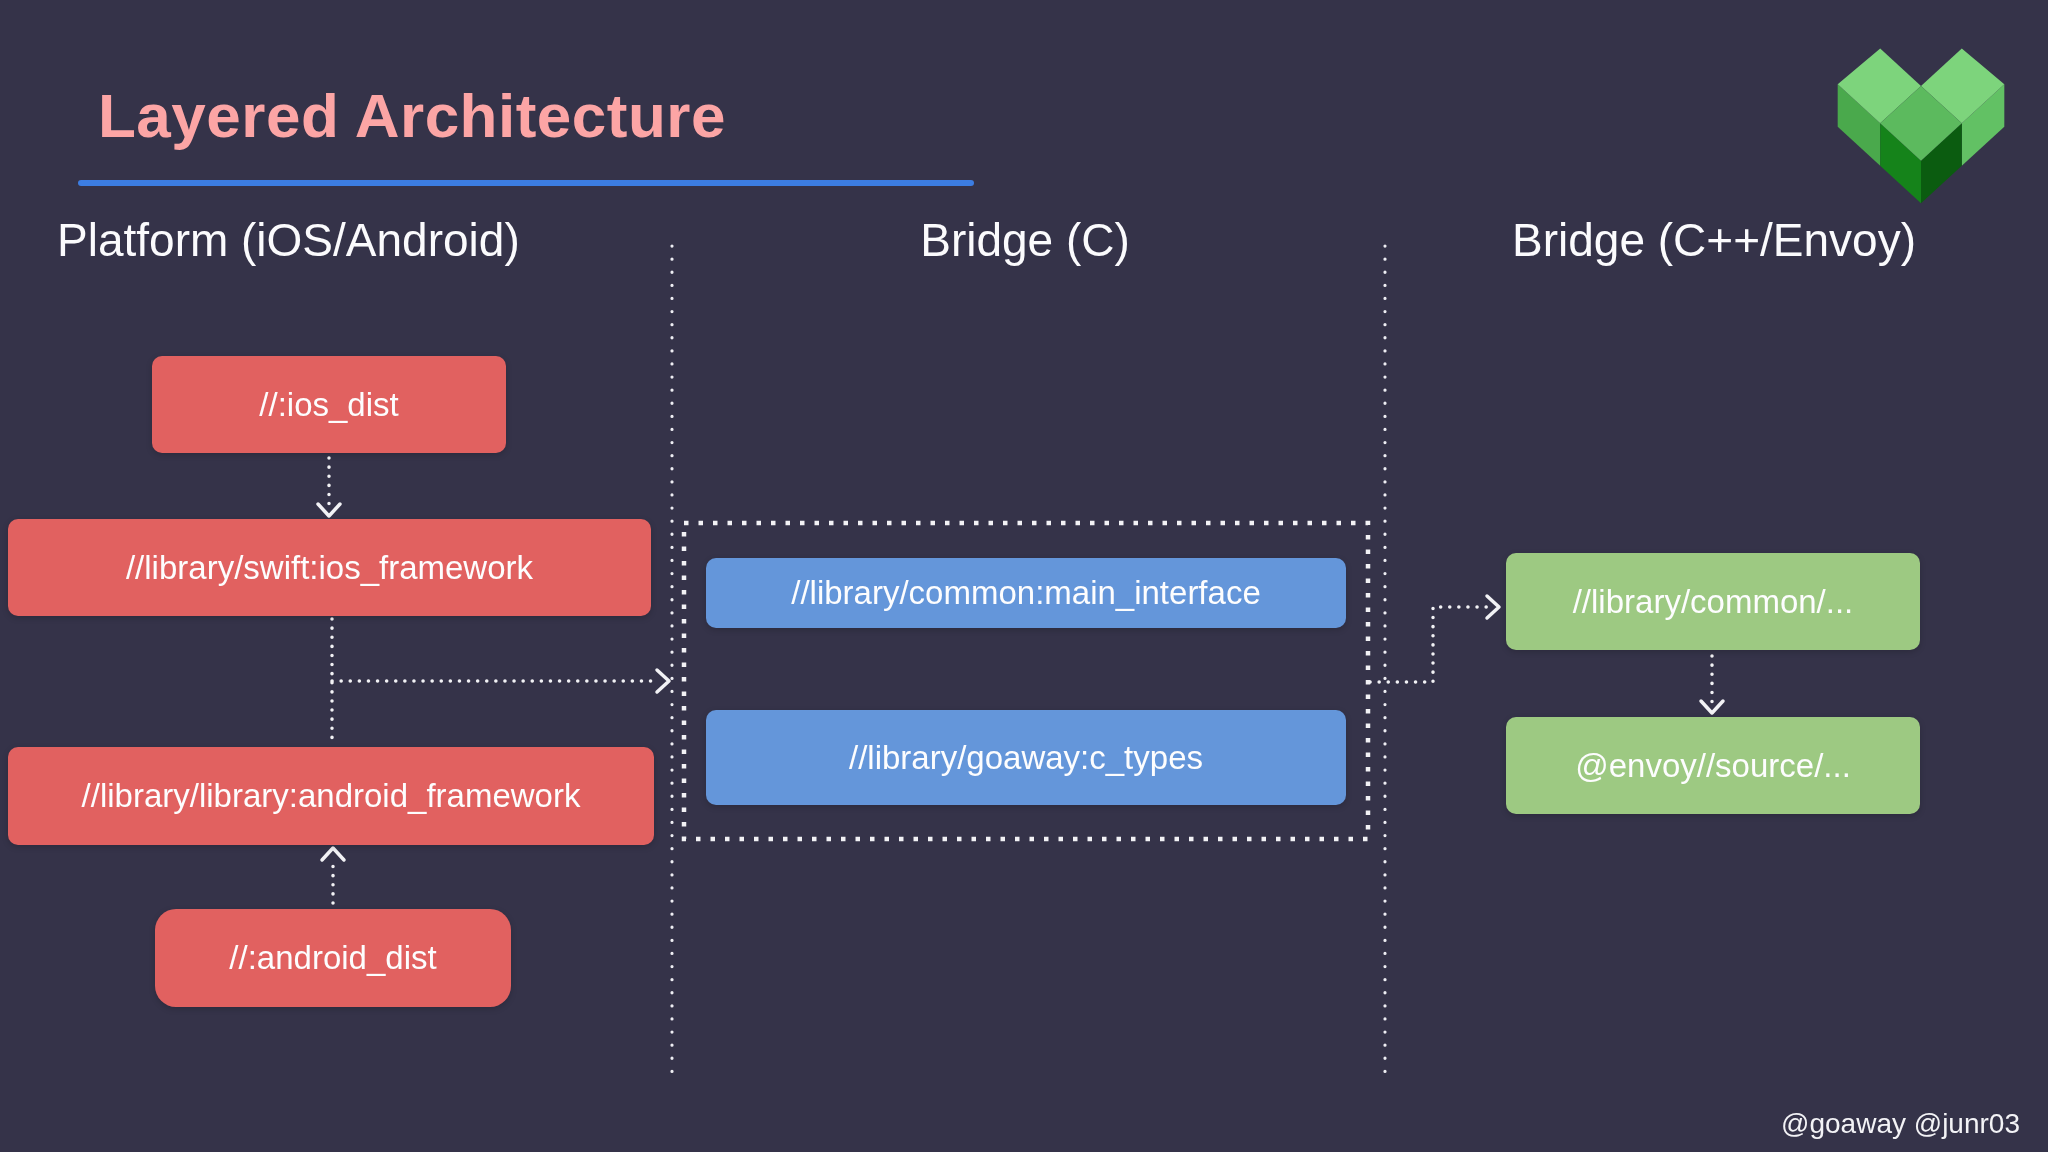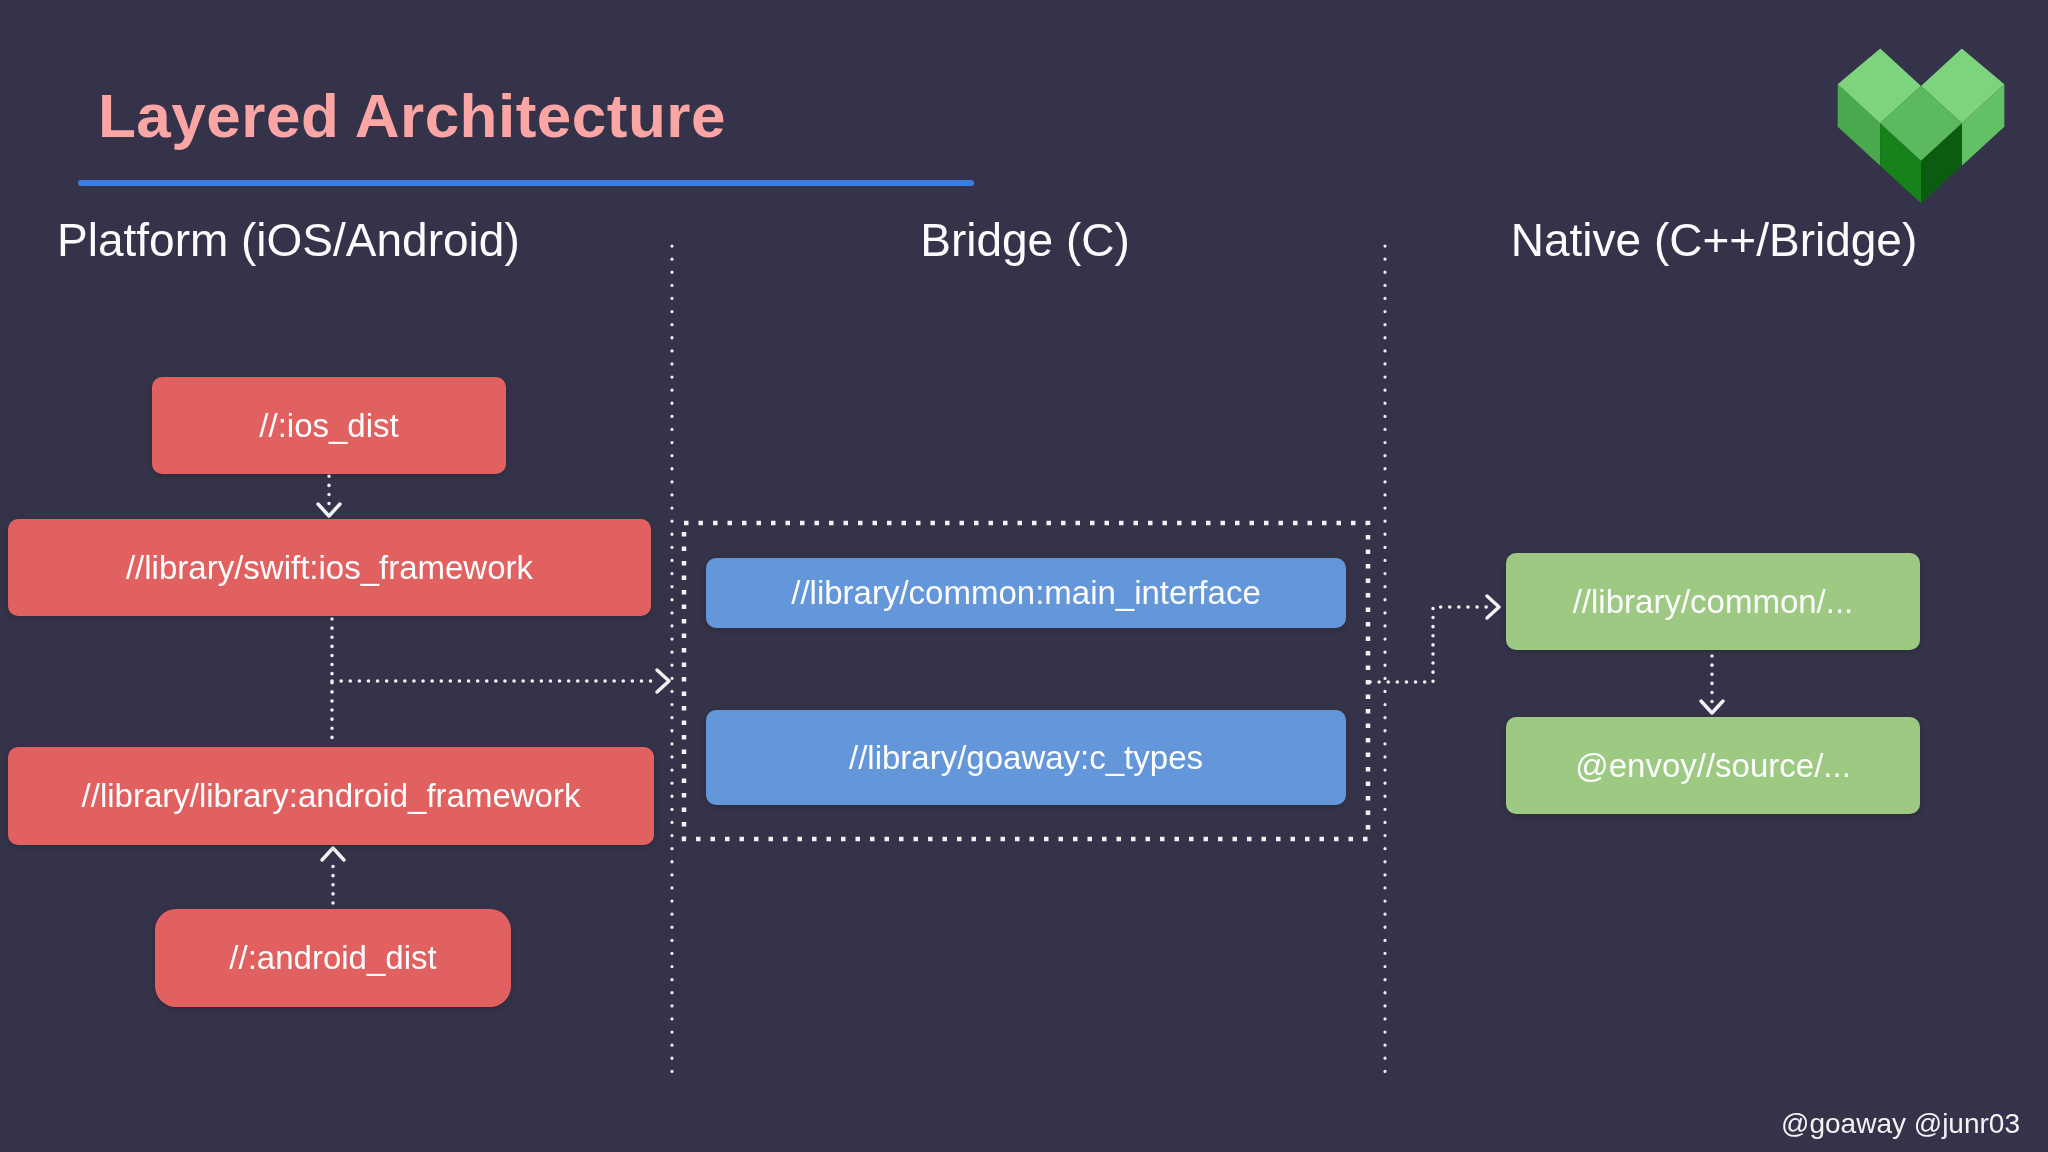--- a/index.html
+++ b/index.html
@@ -36,21 +36,21 @@
     position:absolute;
     display:flex;align-items:center;justify-content:center;
     border-radius:10px;
     font-size:33px;font-weight:400;
     color:#fdfdfe;white-space:nowrap;
     box-shadow:0 2px 6px rgba(0,0,0,0.18);
   }
   .node.platform{background:#e16160;}
   .node.bridge{background:#6496da;}
   .node.native{background:#9dc982;}
-  .node.ios-dist{left:152px;top:356px;width:354px;height:97px;margin-top:21px;}
+  .node.ios-dist{left:152px;top:356px;width:354px;height:97px;}
   .node.ios-framework{left:8px;top:519px;width:643px;height:97px;border-radius:10px;}
   .node.android-framework{left:8px;top:747px;width:646px;height:98px;}
   .node.android-dist{left:155px;top:909px;width:356px;height:98px;border-radius:21px;}
   .node.main-interface{left:706px;top:558px;width:640px;height:70px;}
   .node.c-types{left:706px;top:710px;width:640px;height:95px;}
   .node.common{left:1506px;top:553px;width:414px;height:97px;}
   .node.envoy-source{left:1506px;top:717px;width:414px;height:97px;}
   .logo{position:absolute;left:1836px;top:46px;width:170px;height:158px;}
   .footer{
     position:absolute;right:28px;top:1108px;
@@ -84,21 +84,21 @@
 
     <path d="M1712 656 L1712 702" stroke="#f2f2f5" stroke-width="3.5" stroke-linecap="round" stroke-dasharray="0.1 9"></path>
     <path d="M1701 701 L1712 713 L1723 701" stroke="#f2f2f5" stroke-width="3.5" stroke-linecap="round" stroke-linejoin="round"></path>
   </svg>
 
   <h1 class="slide-title">Layered Architecture</h1>
   <div class="title-underline"></div>
 
   <h2 class="col-header platform">Platform (iOS/Android)</h2>
   <h2 class="col-header bridge">Bridge (C)</h2>
-  <h2 class="col-header native">Native (C++/Bridge)</h2>
+  <h2 class="col-header native">Bridge (C++/Envoy)</h2>
 
   <div class="node platform ios-dist">//:ios_dist</div>
   <div class="node platform ios-framework">//library/swift:ios_framework</div>
   <div class="node platform android-framework">//library/library:android_framework</div>
   <div class="node platform android-dist">//:android_dist</div>
 
   <div class="node bridge main-interface">//library/common:main_interface</div>
   <div class="node bridge c-types">//library/goaway:c_types</div>
 
   <div class="node native common">//library/common/...</div>

